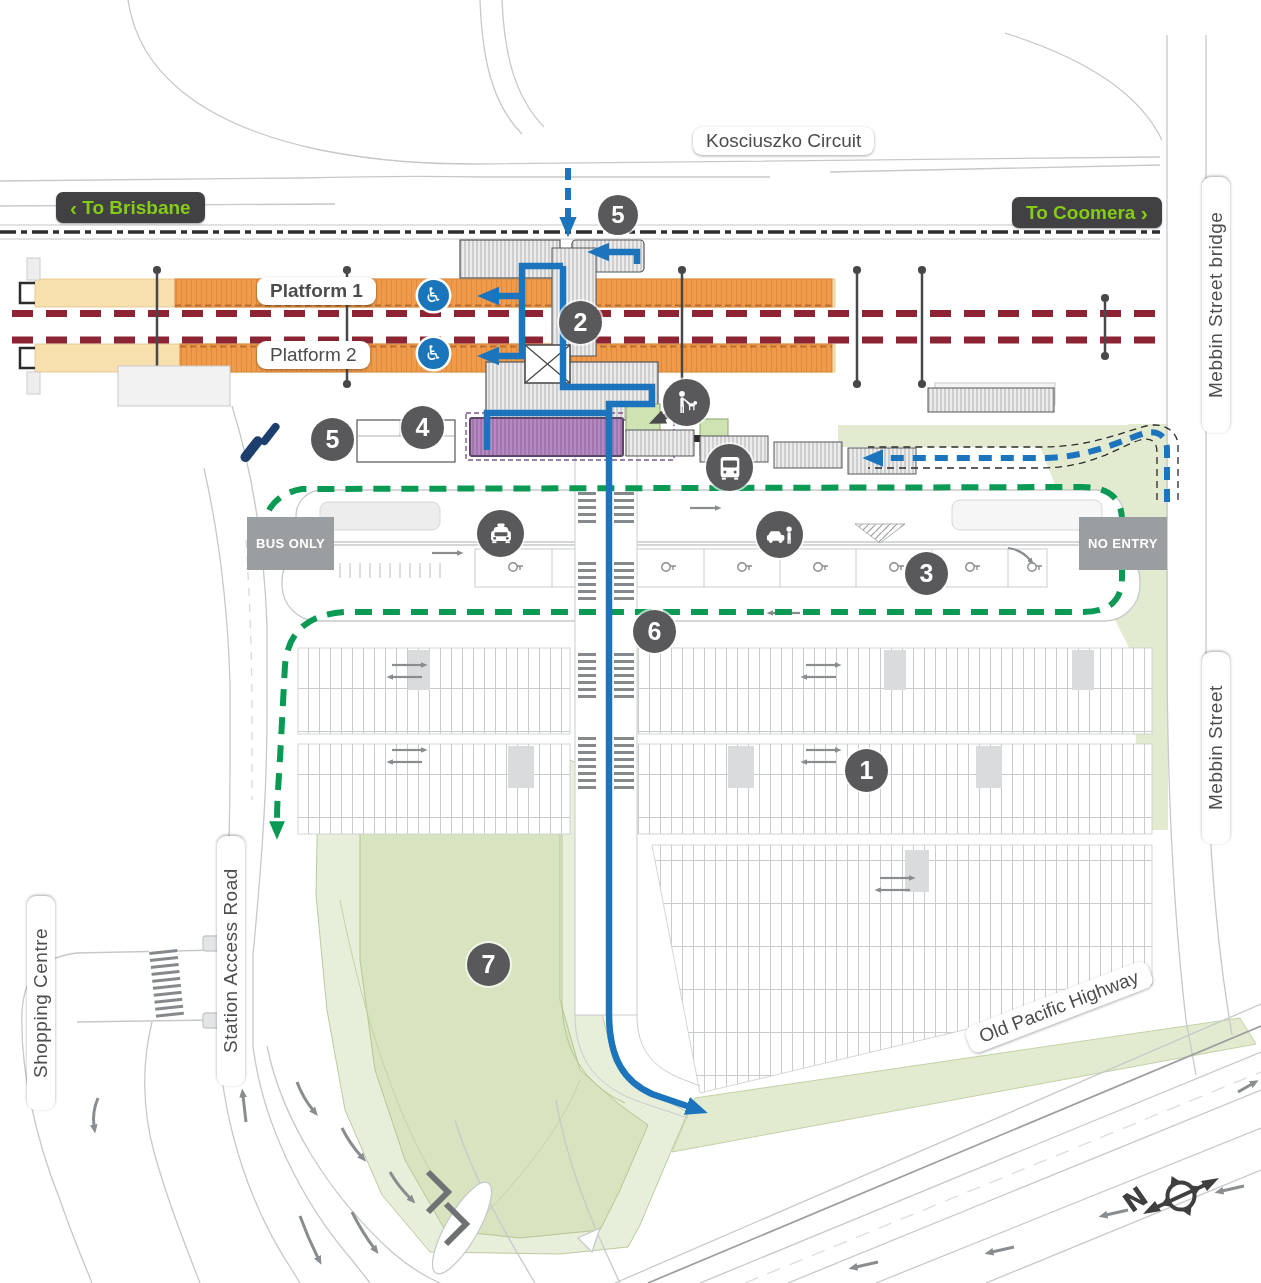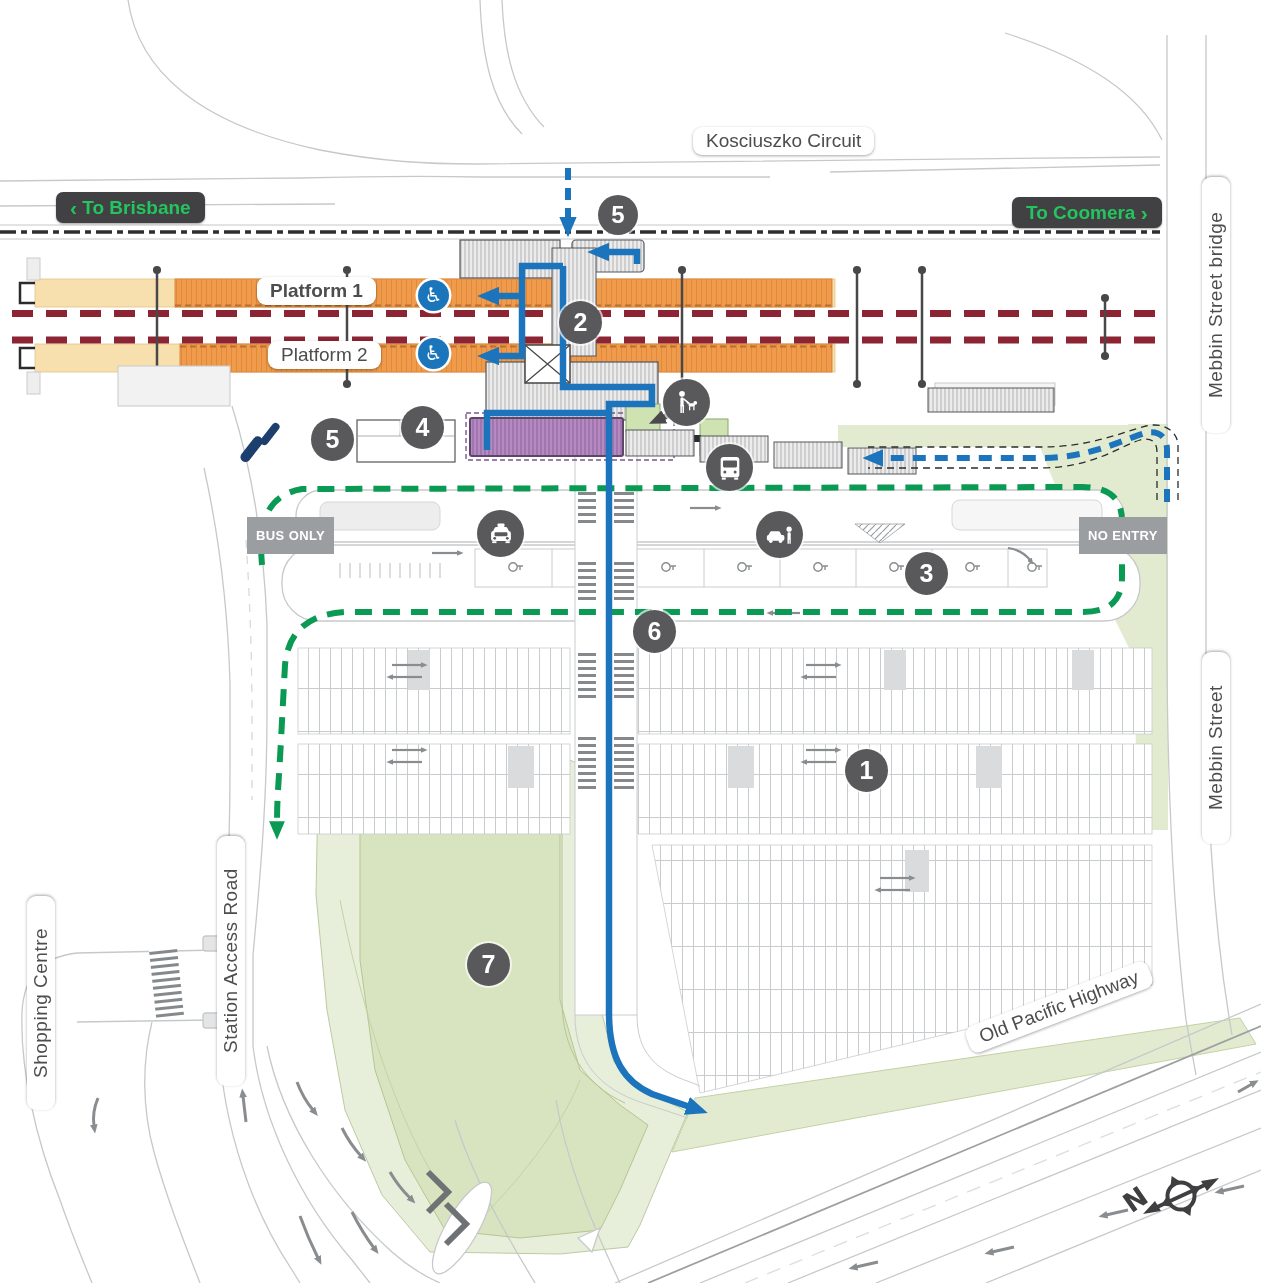--- a/index.html
+++ b/index.html
@@ -5,26 +5,26 @@
   html,body{margin:0;padding:0;background:#fff;}
   body{font-family:"Liberation Sans","DejaVu Sans",sans-serif;}
   .map{position:relative;width:1261px;height:1283px;background:#ffffff;overflow:hidden;}
   .map svg.base{position:absolute;left:0;top:0;}
   
   .plabel{position:absolute;background:#fff;border-radius:9px;color:#4d4d4f;font-size:19px;
           padding:3px 13px;box-shadow:0 1px 3px rgba(0,0,0,.35);white-space:nowrap;z-index:30;}
   .vlabel{writing-mode:vertical-rl;transform:rotate(180deg);padding:13px 3px;
           display:flex;align-items:center;justify-content:center;letter-spacing:.5px;}
   
-  .dlabel{position:absolute;background:#414042;color:#22c55e;font-weight:bold;font-size:19px;
+  .dlabel{position:absolute;background:#414042;color:#84cc16;font-weight:bold;font-size:19px;
           padding:4px 14px;border-radius:7px;box-shadow:0 1px 2px rgba(0,0,0,.35);white-space:nowrap;z-index:30;text-align:center;}
   .dlabel .chev{font-size:21px;line-height:1;position:relative;top:1px;}
   
   .glabel{position:absolute;background:#9b9ea0;color:#fff;font-weight:bold;font-size:13px;
-          padding:11px 9px;letter-spacing:.4px;white-space:nowrap;z-index:25;}
+          padding:19px 9px;letter-spacing:.4px;white-space:nowrap;z-index:25;}
   
   .marker{position:absolute;width:43px;height:43px;border-radius:50%;background:#59595b;color:#fff;
           font-weight:bold;font-size:25px;display:flex;align-items:center;justify-content:center;
           box-shadow:0 0 0 2px rgba(255,255,255,.65);z-index:28;}
   .marker.sm{width:40px;height:40px;font-size:24px;}
   
   .icircle{position:absolute;width:47px;height:47px;border-radius:50%;background:#59595b;
            display:flex;align-items:center;justify-content:center;
            box-shadow:0 0 0 2px rgba(255,255,255,.65);z-index:28;}
   
@@ -364,21 +364,21 @@
 </div>
 
 <div class="dlabel" style="left:1012px;top:187px;margin-top:10px;">
   <span>To Coomera</span>
   <span class="chev">›</span>
 </div>
 
 <div class="plabel vlabel" style="left:1202px;top:177px;height:230px;">Mebbin Street bridge</div>
 
 <div class="plabel" style="left:257px;top:277px;font-weight:bold;">Platform 1</div>
-<div class="plabel" style="left:268px;top:341px;">Platform 2</div>
+<div class="plabel" style="left:257px;top:341px;">Platform 2</div>
 
 <div class="glabel" style="left:247px;top:517px;">BUS ONLY</div>
 <div class="glabel" style="left:1079px;top:517px;">NO ENTRY</div>
 
 <div class="plabel vlabel" style="left:27px;top:896px;height:188px;">Shopping Centre</div>
 <div class="plabel vlabel" style="left:217px;top:836px;height:224px;">Station Access Road</div>
 <div class="plabel vlabel" style="left:1202px;top:652px;height:166px;">Mebbin Street</div>
 <div class="plabel" style="left:968px;top:1028px;transform:rotate(-21deg);transform-origin:left center;">Old Pacific Highway</div>
 
 <div class="marker sm" style="left:598px;top:195px;">5</div>

